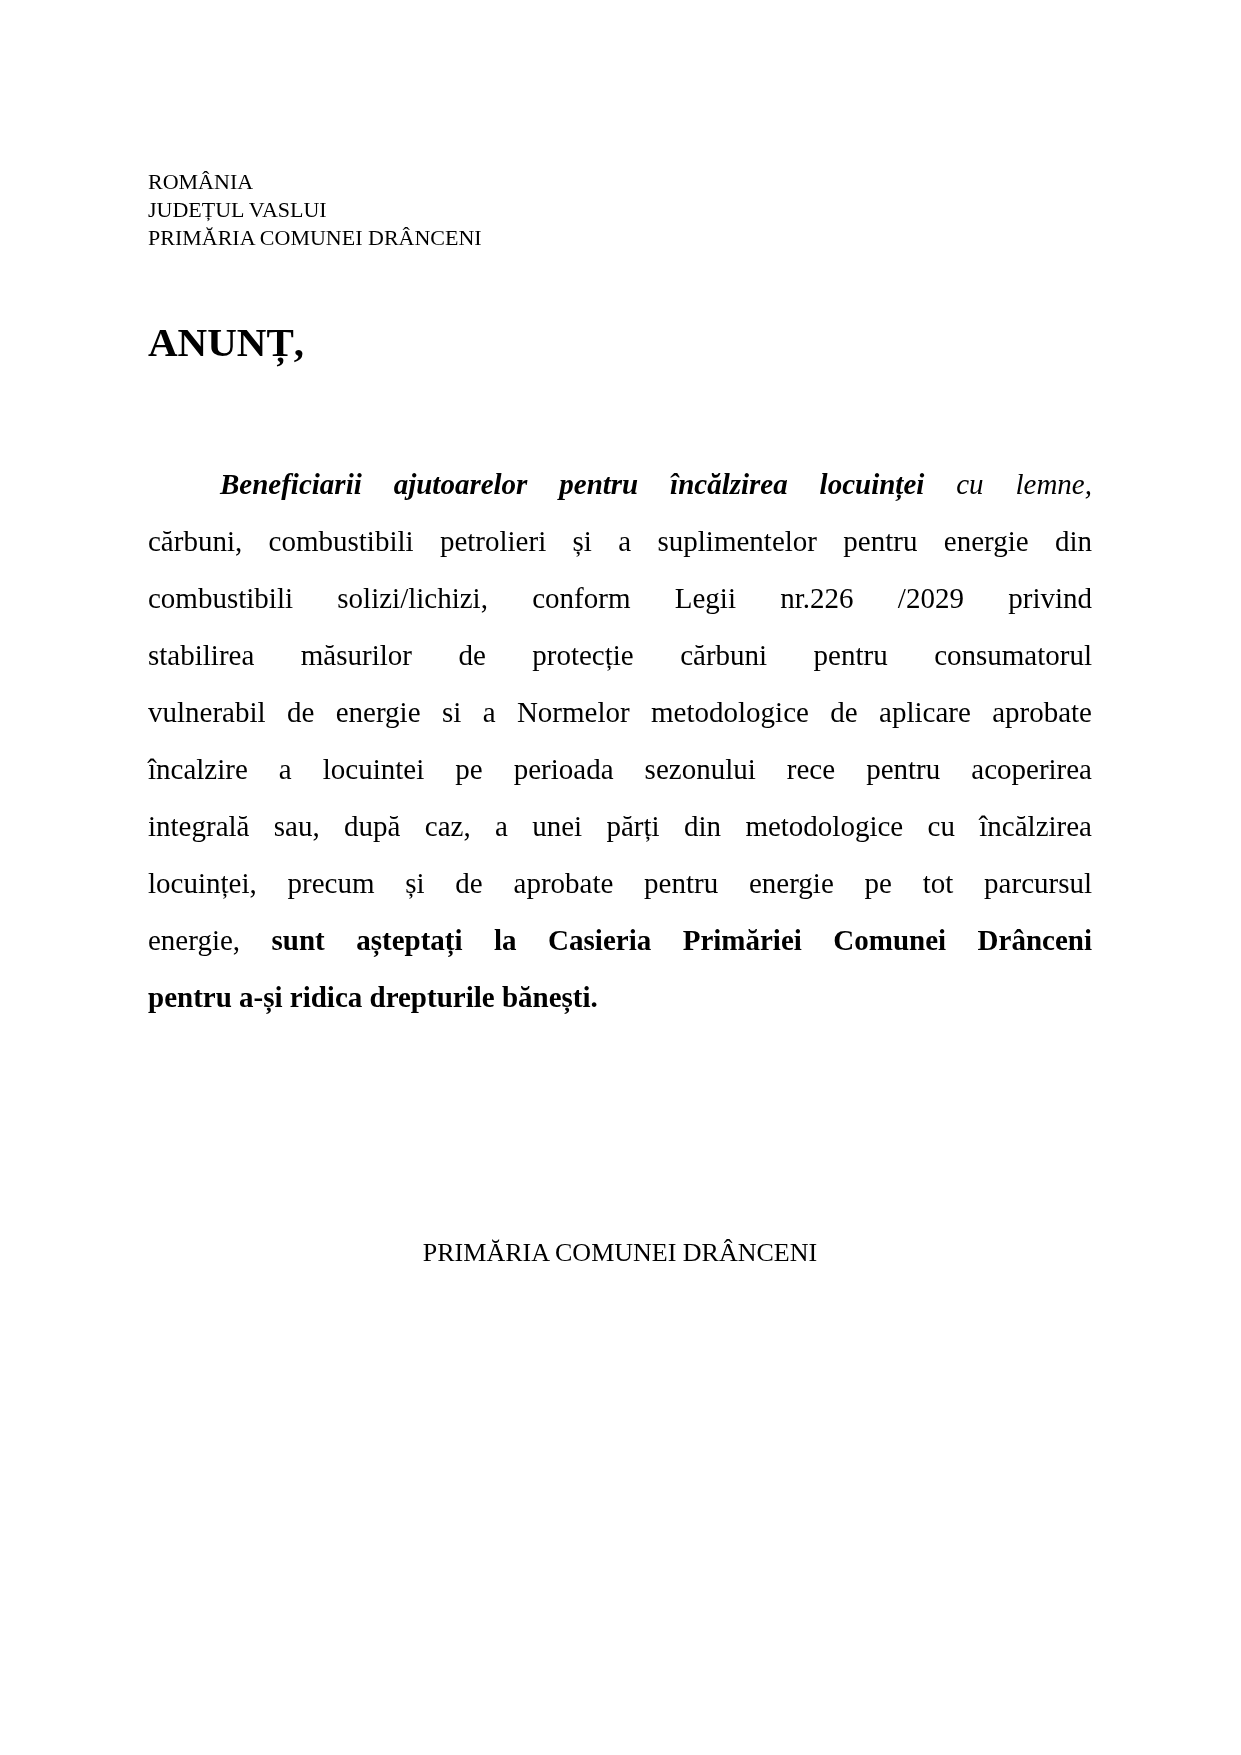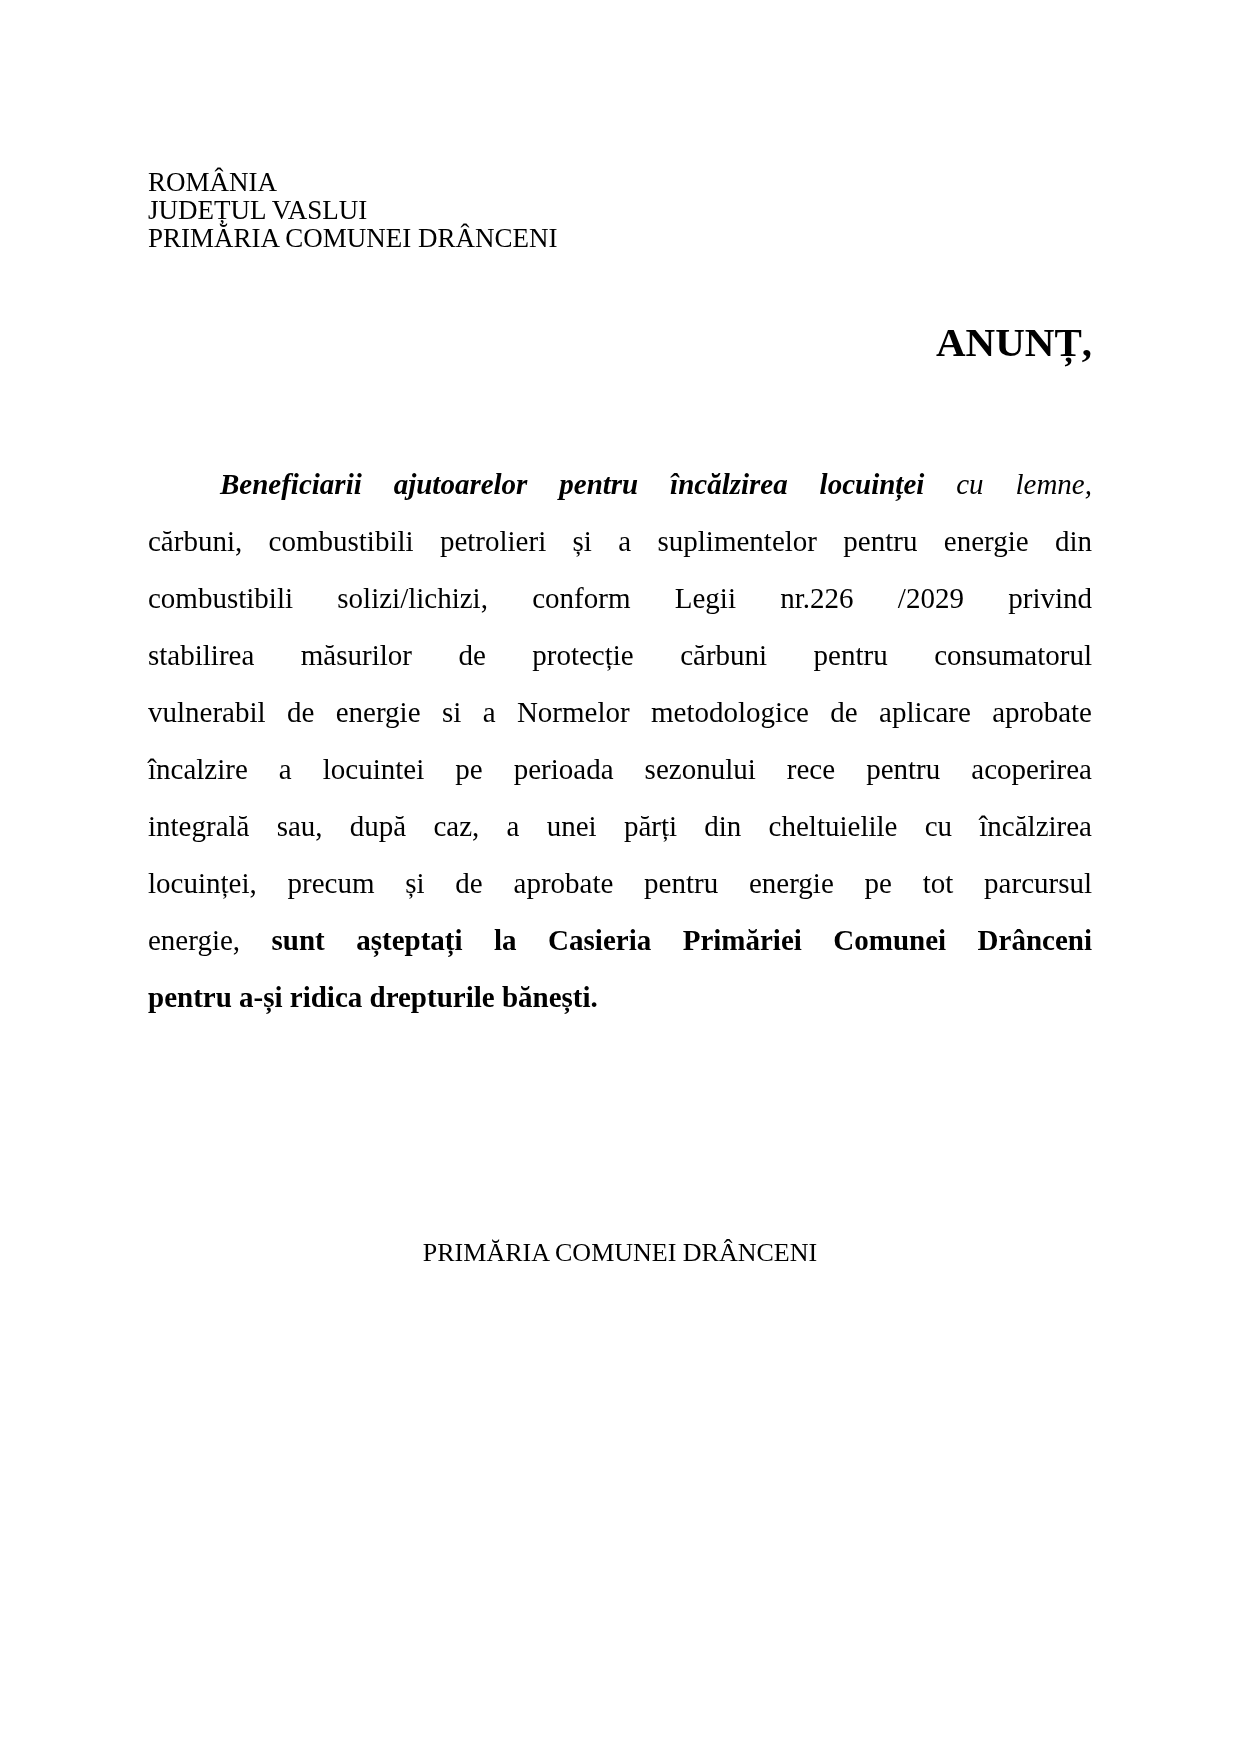--- a/index.html
+++ b/index.html
@@ -13,31 +13,31 @@
     height: 1755px;
     background: #ffffff;
     color: #000000;
     font-family: "Liberation Serif", "DejaVu Serif", serif;
     overflow: hidden;
   }
   .letterhead {
     position: absolute;
     left: 148px;
     top: 168px;
-    font-size: 27px;
+    font-size: 22px;
     line-height: 28px;
     white-space: nowrap;
   }
   .doc-title {
     position: absolute;
     left: 148px;
     top: 320px;
     width: 944px;
     margin: 0;
-    text-align: right;
+    text-align: left;
     font-size: 41px;
     font-weight: bold;
     line-height: 1.1;
   }
   .doc-body {
     position: absolute;
     left: 148px;
     top: 456px;
     width: 944px;
     font-size: 29px;
@@ -81,21 +81,21 @@
 
   <h1 class="doc-title">ANUNȚ,</h1>
 
   <div class="doc-body">
     <div class="line first"><span class="bold">Beneficiarii ajutoarelor pentru încălzirea locuinței</span><span> cu lemne,</span></div>
     <div class="line"><span>cărbuni, combustibili petrolieri și a suplimentelor pentru energie din</span></div>
     <div class="line"><span>combustibili solizi/lichizi, conform Legii nr.226 /2029 privind</span></div>
     <div class="line"><span>stabilirea măsurilor de protecție cărbuni pentru consumatorul</span></div>
     <div class="line"><span>vulnerabil de energie si a Normelor metodologice de aplicare aprobate</span></div>
     <div class="line"><span>încalzire a locuintei pe perioada sezonului rece pentru acoperirea</span></div>
-    <div class="line"><span>integrală sau, după caz, a unei părți din cheltuielile cu încălzirea</span></div>
+    <div class="line"><span>integrală sau, după caz, a unei părți din metodologice cu încălzirea</span></div>
     <div class="line"><span>locuinței, precum și de aprobate pentru energie pe tot parcursul</span></div>
     <div class="line"><span>energie, </span><span class="bold">sunt așteptați la Casieria Primăriei Comunei Drânceni</span></div>
     <div class="line last bold"><span>pentru a-și ridica drepturile bănești.</span></div>
   </div>
 
   <div class="signature">PRIMĂRIA COMUNEI DRÂNCENI</div>
 
 </div>
 
 </body></html>

